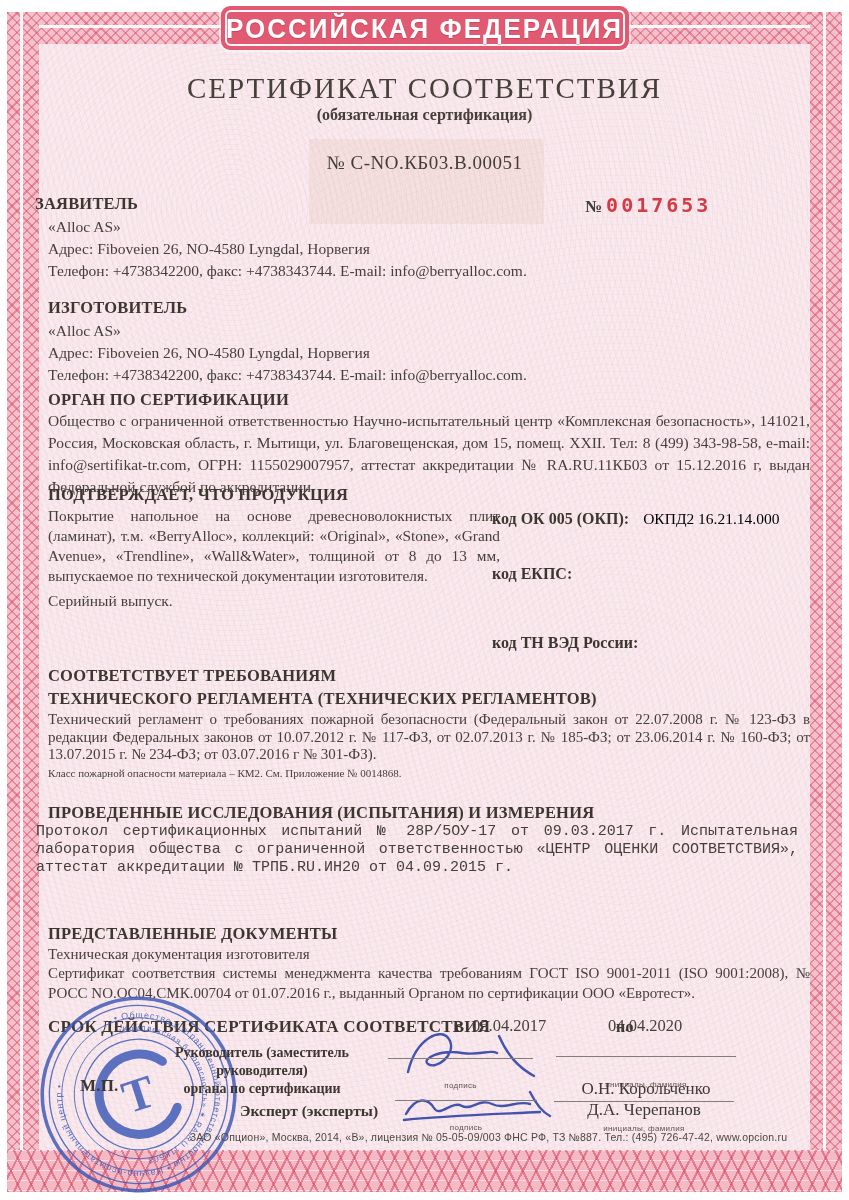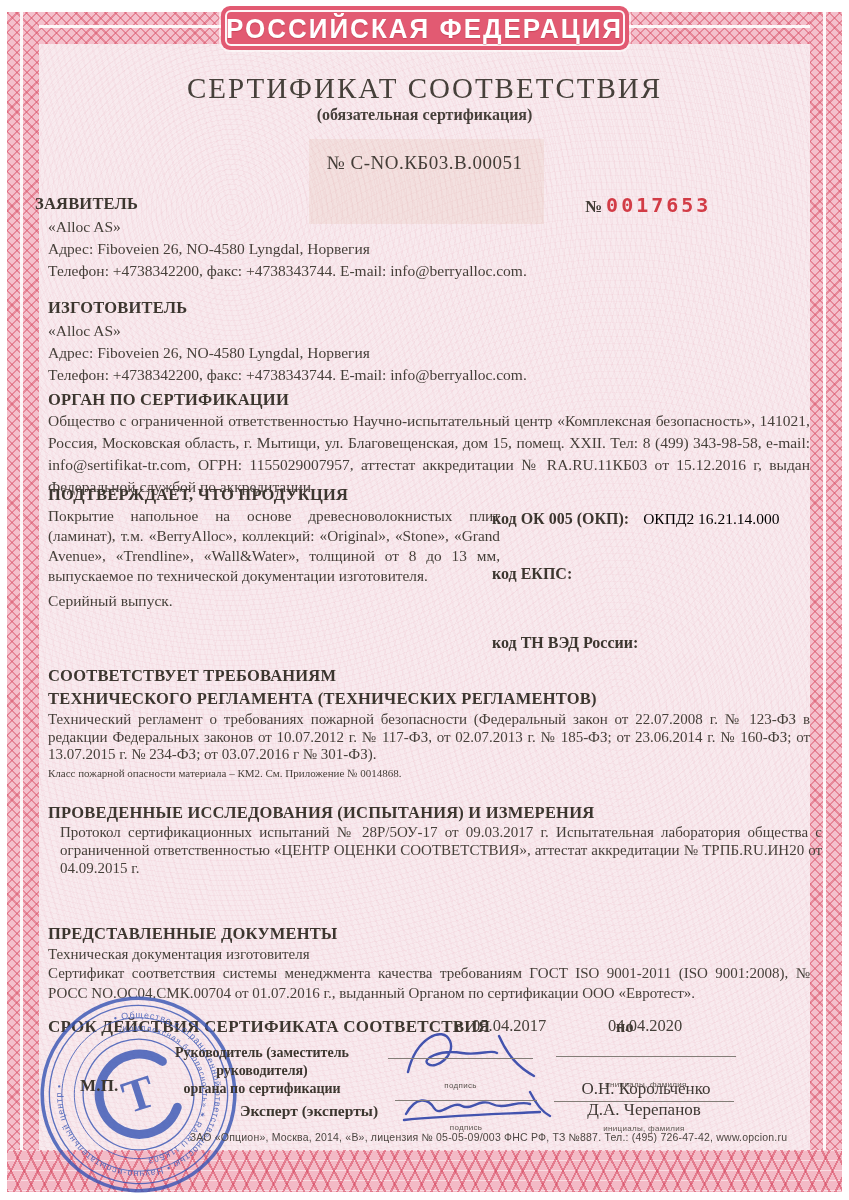--- a/index.html
+++ b/index.html
@@ -178,21 +178,21 @@
   </div>
   <div class="abs code-label" style="left:492px; top:565px;">код ЕКПС:</div>
   <div class="abs code-label" style="left:492px; top:634px;">код ТН ВЭД России:</div>
 
   <div class="abs heading" style="left:48px; top:666px;">СООТВЕТСТВУЕТ ТРЕБОВАНИЯМ</div>
   <div class="abs heading" style="left:48px; top:689px;">ТЕХНИЧЕСКОГО РЕГЛАМЕНТА (ТЕХНИЧЕСКИХ РЕГЛАМЕНТОВ)</div>
   <div class="abs body-text just" style="left:48px; top:711px; width:762px; font-size:15px; line-height:17.5px;">Технический регламент о требованиях пожарной безопасности (Федеральный закон от 22.07.2008 г. № 123-ФЗ в редакции Федеральных законов от 10.07.2012 г.  № 117-ФЗ, от 02.07.2013 г. № 185-ФЗ; от 23.06.2014 г. № 160-ФЗ; от 13.07.2015 г. № 234-ФЗ; от 03.07.2016 г № 301-ФЗ).</div>
   <div class="abs body-text" style="left:48px; top:763px; font-size:11px;">Класс пожарной опасности материала  – КМ2. См. Приложение № 0014868.</div>
 
   <div class="abs heading" style="left:48px; top:803px;">ПРОВЕДЕННЫЕ ИССЛЕДОВАНИЯ (ИСПЫТАНИЯ) И ИЗМЕРЕНИЯ</div>
-  <div class="abs body-text just" style="left:60px; top:823px; width:762px; font-size:15px; line-height:18px;">Протокол сертификационных испытаний № 28Р/5ОУ-17 от 09.03.2017 г. Испытательная лаборатория общества с ограниченной ответственностью  «ЦЕНТР ОЦЕНКИ СООТВЕТСТВИЯ», аттестат аккредитации № ТРПБ.RU.ИН20 от 04.09.2015 г.</div>
+  <div class="abs body-text just" style="left:36px; top:823px; width:762px; font-size:15px; line-height:18px;font-family:Liberation Mono, monospace;">Протокол сертификационных испытаний № 28Р/5ОУ-17 от 09.03.2017 г. Испытательная лаборатория общества с ограниченной ответственностью  «ЦЕНТР ОЦЕНКИ СООТВЕТСТВИЯ», аттестат аккредитации № ТРПБ.RU.ИН20 от 04.09.2015 г.</div>
 
   <div class="abs heading" style="left:48px; top:924px;">ПРЕДСТАВЛЕННЫЕ ДОКУМЕНТЫ</div>
   <div class="abs body-text" style="left:48px; top:944px; font-size:15px;">Техническая документация изготовителя</div>
   <div class="abs body-text just" style="left:48px; top:963px; width:762px; font-size:15px; line-height:20px;">Сертификат соответствия системы менеджмента качества требованиям ГОСТ ISO 9001-2011 (ISO 9001:2008), № РОСС NO.OC04.СМК.00704 от 01.07.2016 г., выданный Органом по сертификации ООО «Евротест».</div>
 
   <div class="abs heading" style="left:48px; top:1017px; font-size:17px;">СРОК ДЕЙСТВИЯ СЕРТИФИКАТА СООТВЕТСТВИЯ</div>
   <div class="abs heading" style="left:455px; top:1018px; font-size:16px;">с</div>
   <div class="abs body-text" style="left:472px; top:1015px; font-size:16.5px;">05.04.2017</div>
   <div class="abs heading" style="left:616px; top:1018px; font-size:16px;">по</div>
   <div class="abs body-text" style="left:608px; top:1015px; font-size:16.5px;">04.04.2020</div>

